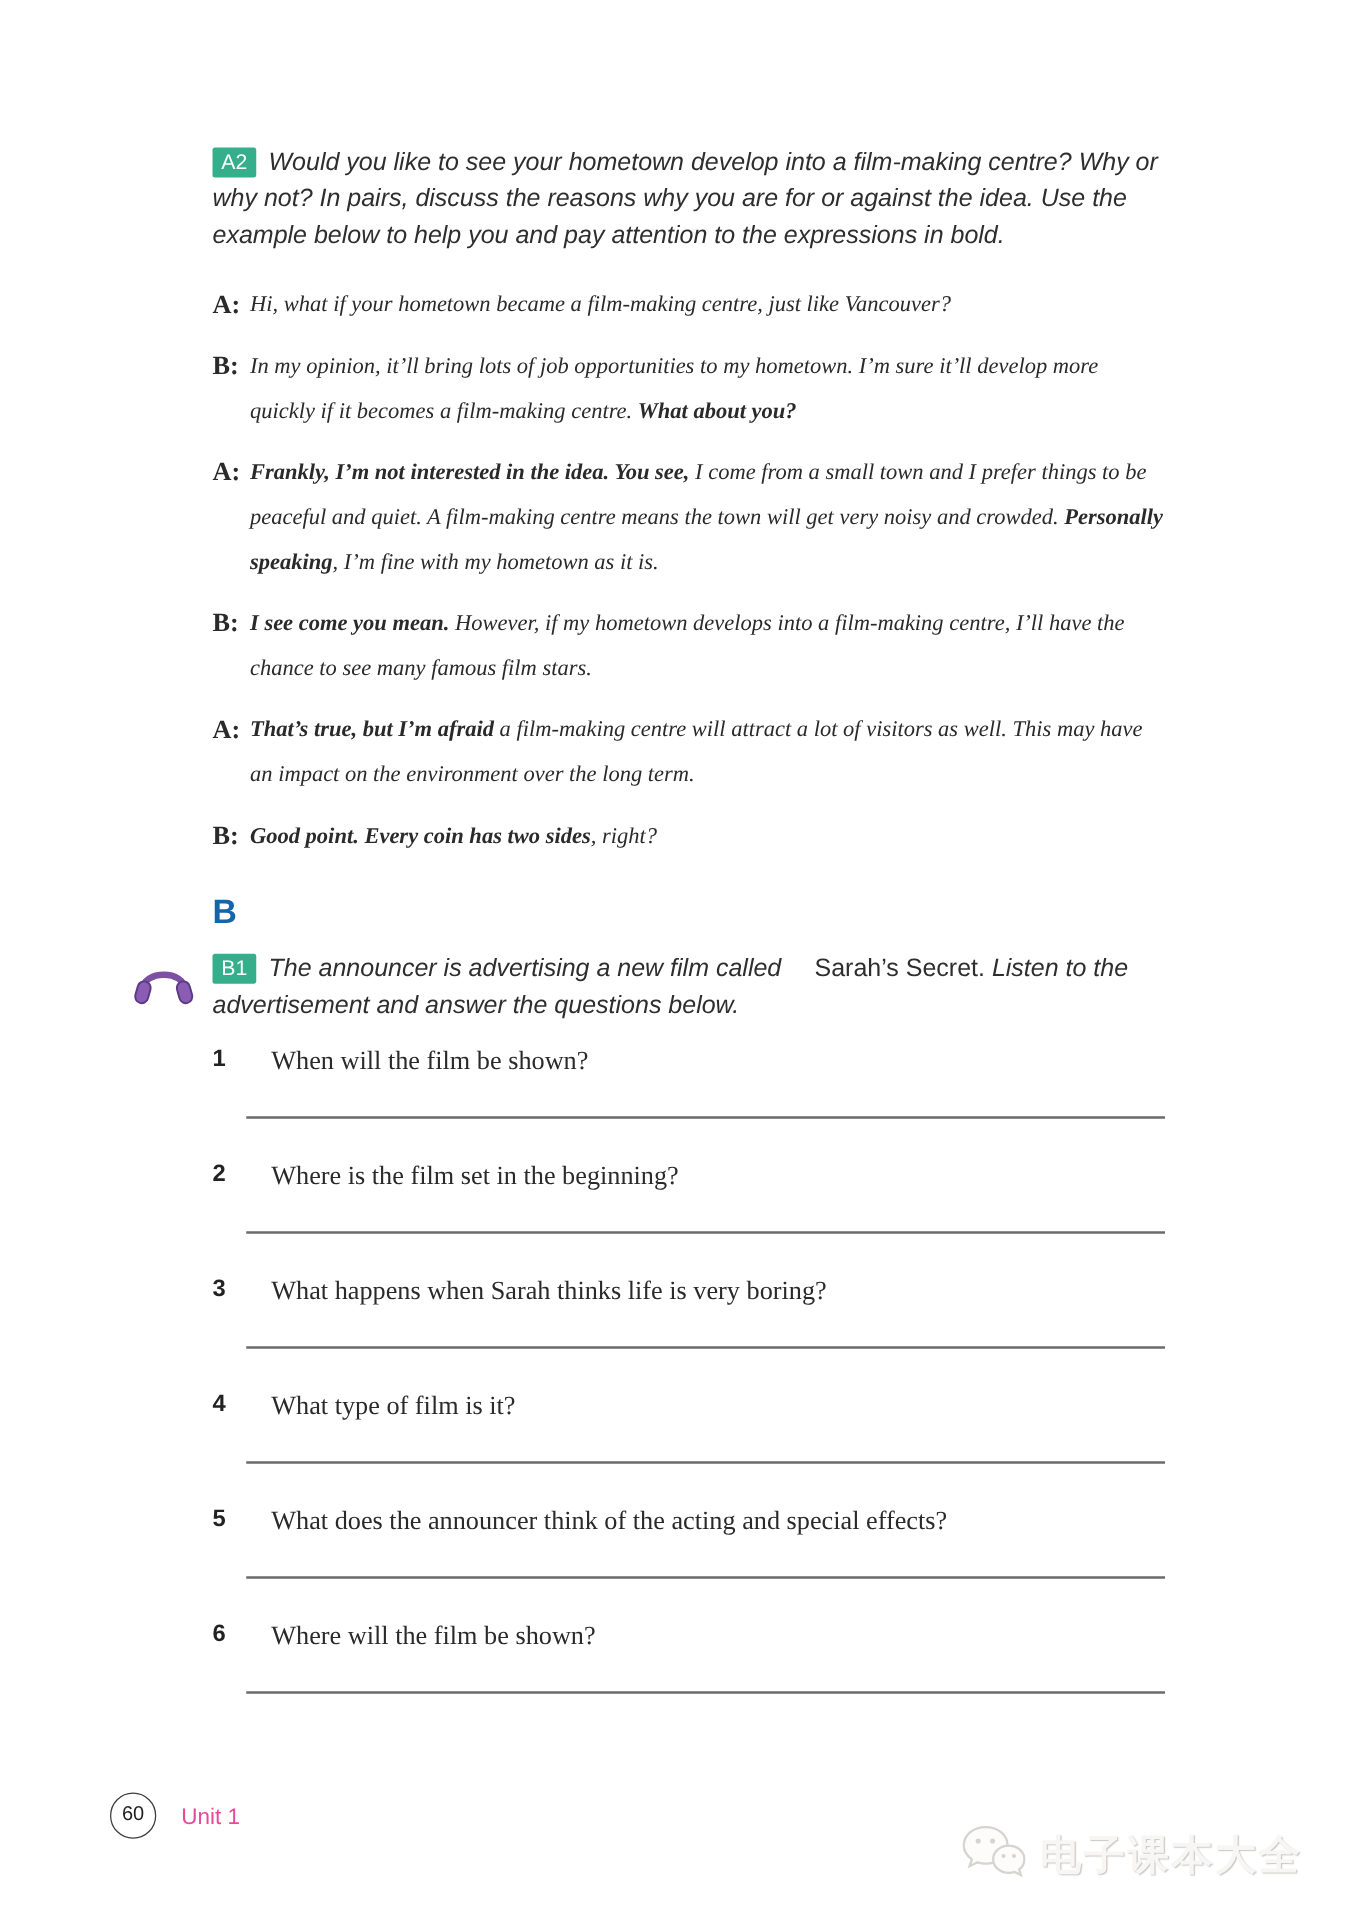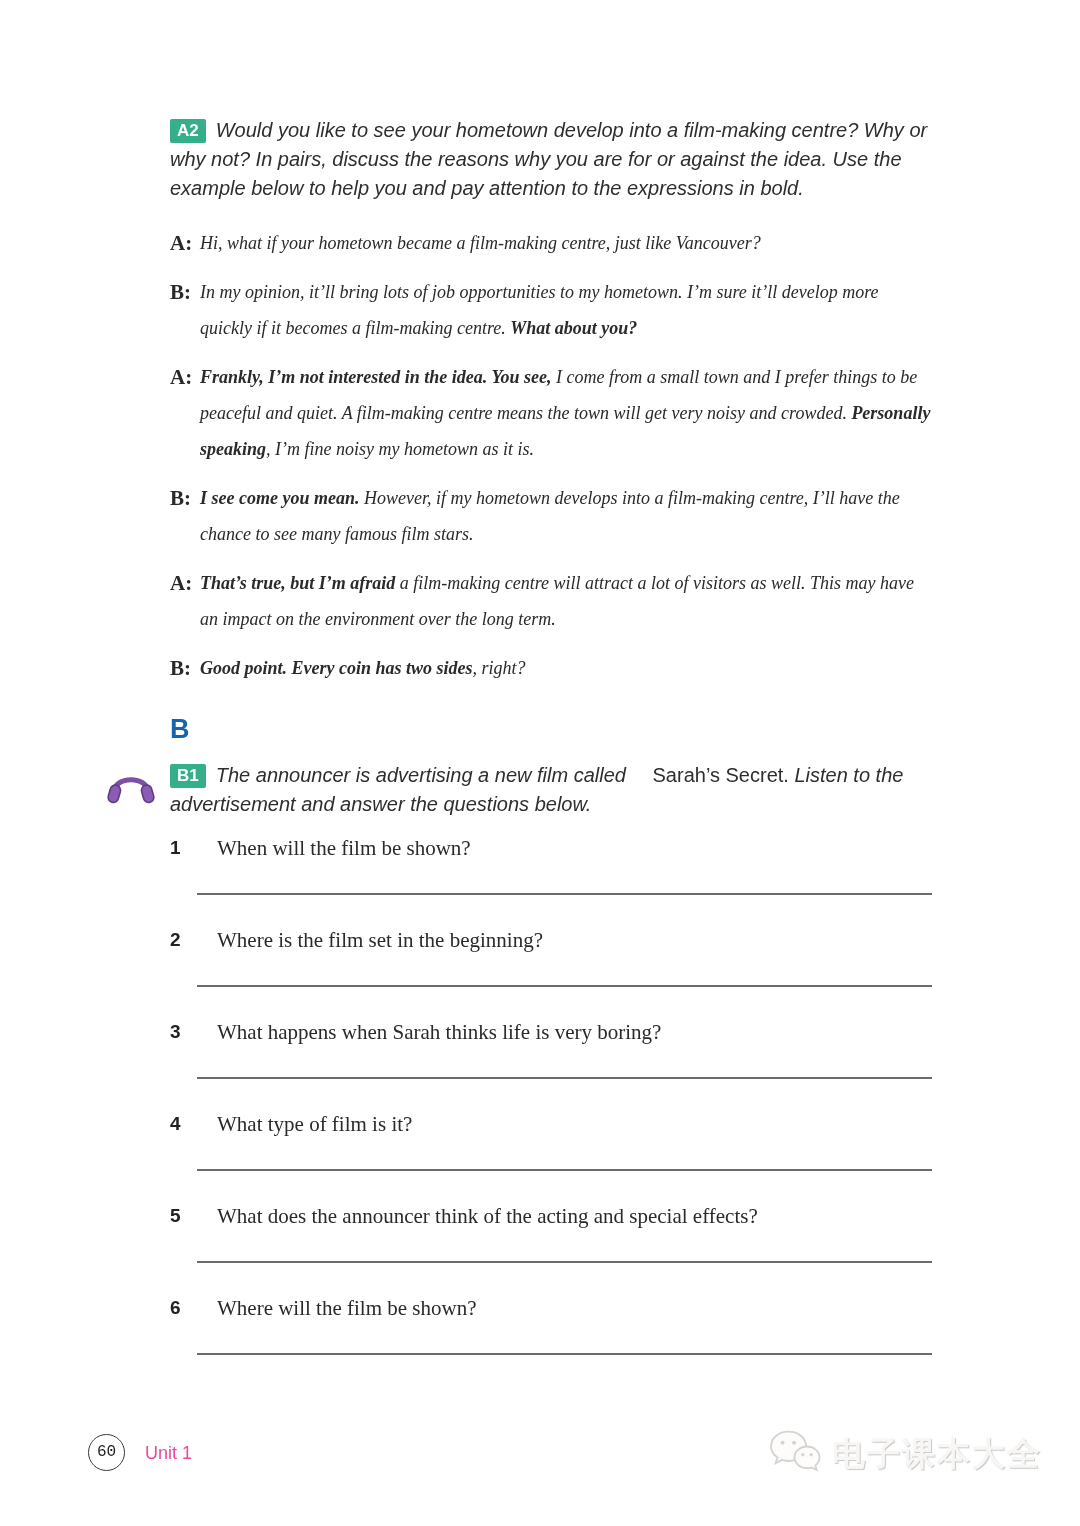--- a/index.html
+++ b/index.html
@@ -5,21 +5,21 @@
   html,body{margin:0;padding:0;}
   body{
     width:1080px;height:1526px;background:#ffffff;position:relative;
     font-family:"Liberation Serif", serif;color:#2a2a2a;overflow:hidden;
   }
   .content{position:absolute;left:170px;top:116px;width:762px;}
 
   
   .badge{
     display:inline-block;background:#35ae8c;color:#ffffff;
-    font-family:"Liberation Sans", sans-serif;font-weight:bold;font-style:normal;
+    font-family:"Liberation Sans", sans-serif;font-weight:normal;font-style:normal;
     font-size:17px;line-height:24px;padding:0 7px;border-radius:2px;
     margin-right:10px;vertical-align:1px;
   }
 
   
   .instruction{
     font-family:"Liberation Sans", sans-serif;font-style:italic;
     font-size:20px;line-height:29px;color:#2e2e2e;margin:0;
   }
   .instruction .rm{font-style:normal;margin-left:21px;}
@@ -57,30 +57,30 @@
   .answer-line{
     margin-left:27px;margin-top:32px;margin-bottom:32px;
     border-bottom:2px solid #6b6b6b;height:0;
   }
 
   
   .page-badge{
     position:absolute;left:88px;top:1434px;width:37px;height:37px;
     border:1.5px solid #3c3c3c;border-radius:50%;box-sizing:border-box;
     text-align:center;line-height:34px;
-    font-family:Liberation Mono, monospace;font-size:16px;color:#1e1e1e;
+    font-family:Liberation Sans, sans-serif;font-size:16px;color:#1e1e1e;
   }
   .unit-label{
     position:absolute;left:145px;top:1443px;
     font-family:"Liberation Sans", sans-serif;font-size:18px;color:#ec4899;
   }
 
   
   .watermark{
-    position:absolute;right:38px;top:1428px;display:flex;align-items:center;gap:8px;
+    position:absolute;right:38px;top:1458px;display:flex;align-items:center;gap:8px;
   }
   .watermark-text{
     font-family:"Liberation Sans", sans-serif;font-weight:bold;font-size:33px;
     color:#f7f6f4;text-shadow:1px 1px 1px #c9c7c4, -1px -1px 0 #ffffff;
     letter-spacing:2px;white-space:nowrap;
   }
 </style>
 </head>
 <body>
 
@@ -92,21 +92,21 @@
     <div class="turn">
       <span class="speaker">A:</span>
       <p class="turn-text"><span>Hi, what if your hometown became a film-making centre, just like Vancouver?</span></p>
     </div>
     <div class="turn">
       <span class="speaker">B:</span>
       <p class="turn-text"><span>In my opinion, it’ll bring lots of job opportunities to my hometown. I’m sure it’ll develop more quickly if it becomes a film-making centre. </span><span class="b">What about you?</span></p>
     </div>
     <div class="turn">
       <span class="speaker">A:</span>
-      <p class="turn-text"><span class="b">Frankly, I’m not interested in the idea. You see,</span><span> I come from a small town and I prefer things to be peaceful and quiet. A film-making centre means the town will get very noisy and crowded. </span><span class="b">Personally speaking</span><span>, I’m fine noisy my hometown as it is.</span></p>
+      <p class="turn-text"><span class="b">Frankly, I’m not interested in the idea. You see,</span><span> I come from a small town and I prefer things to be peaceful and quiet. A film-making centre means the town will get very noisy and crowded. </span><span class="b">Personally speaking</span><span>, I’m fine with my hometown as it is.</span></p>
     </div>
     <div class="turn">
       <span class="speaker">B:</span>
       <p class="turn-text"><span class="b">I see come you mean.</span><span> However, if my hometown develops into a film-making centre, I’ll have the chance to see many famous film stars.</span></p>
     </div>
     <div class="turn">
       <span class="speaker">A:</span>
       <p class="turn-text"><span class="b">That’s true, but I’m afraid</span><span> a film-making centre will attract a lot of visitors as well. This may have an impact on the environment over the long term.</span></p>
     </div>
     <div class="turn">

